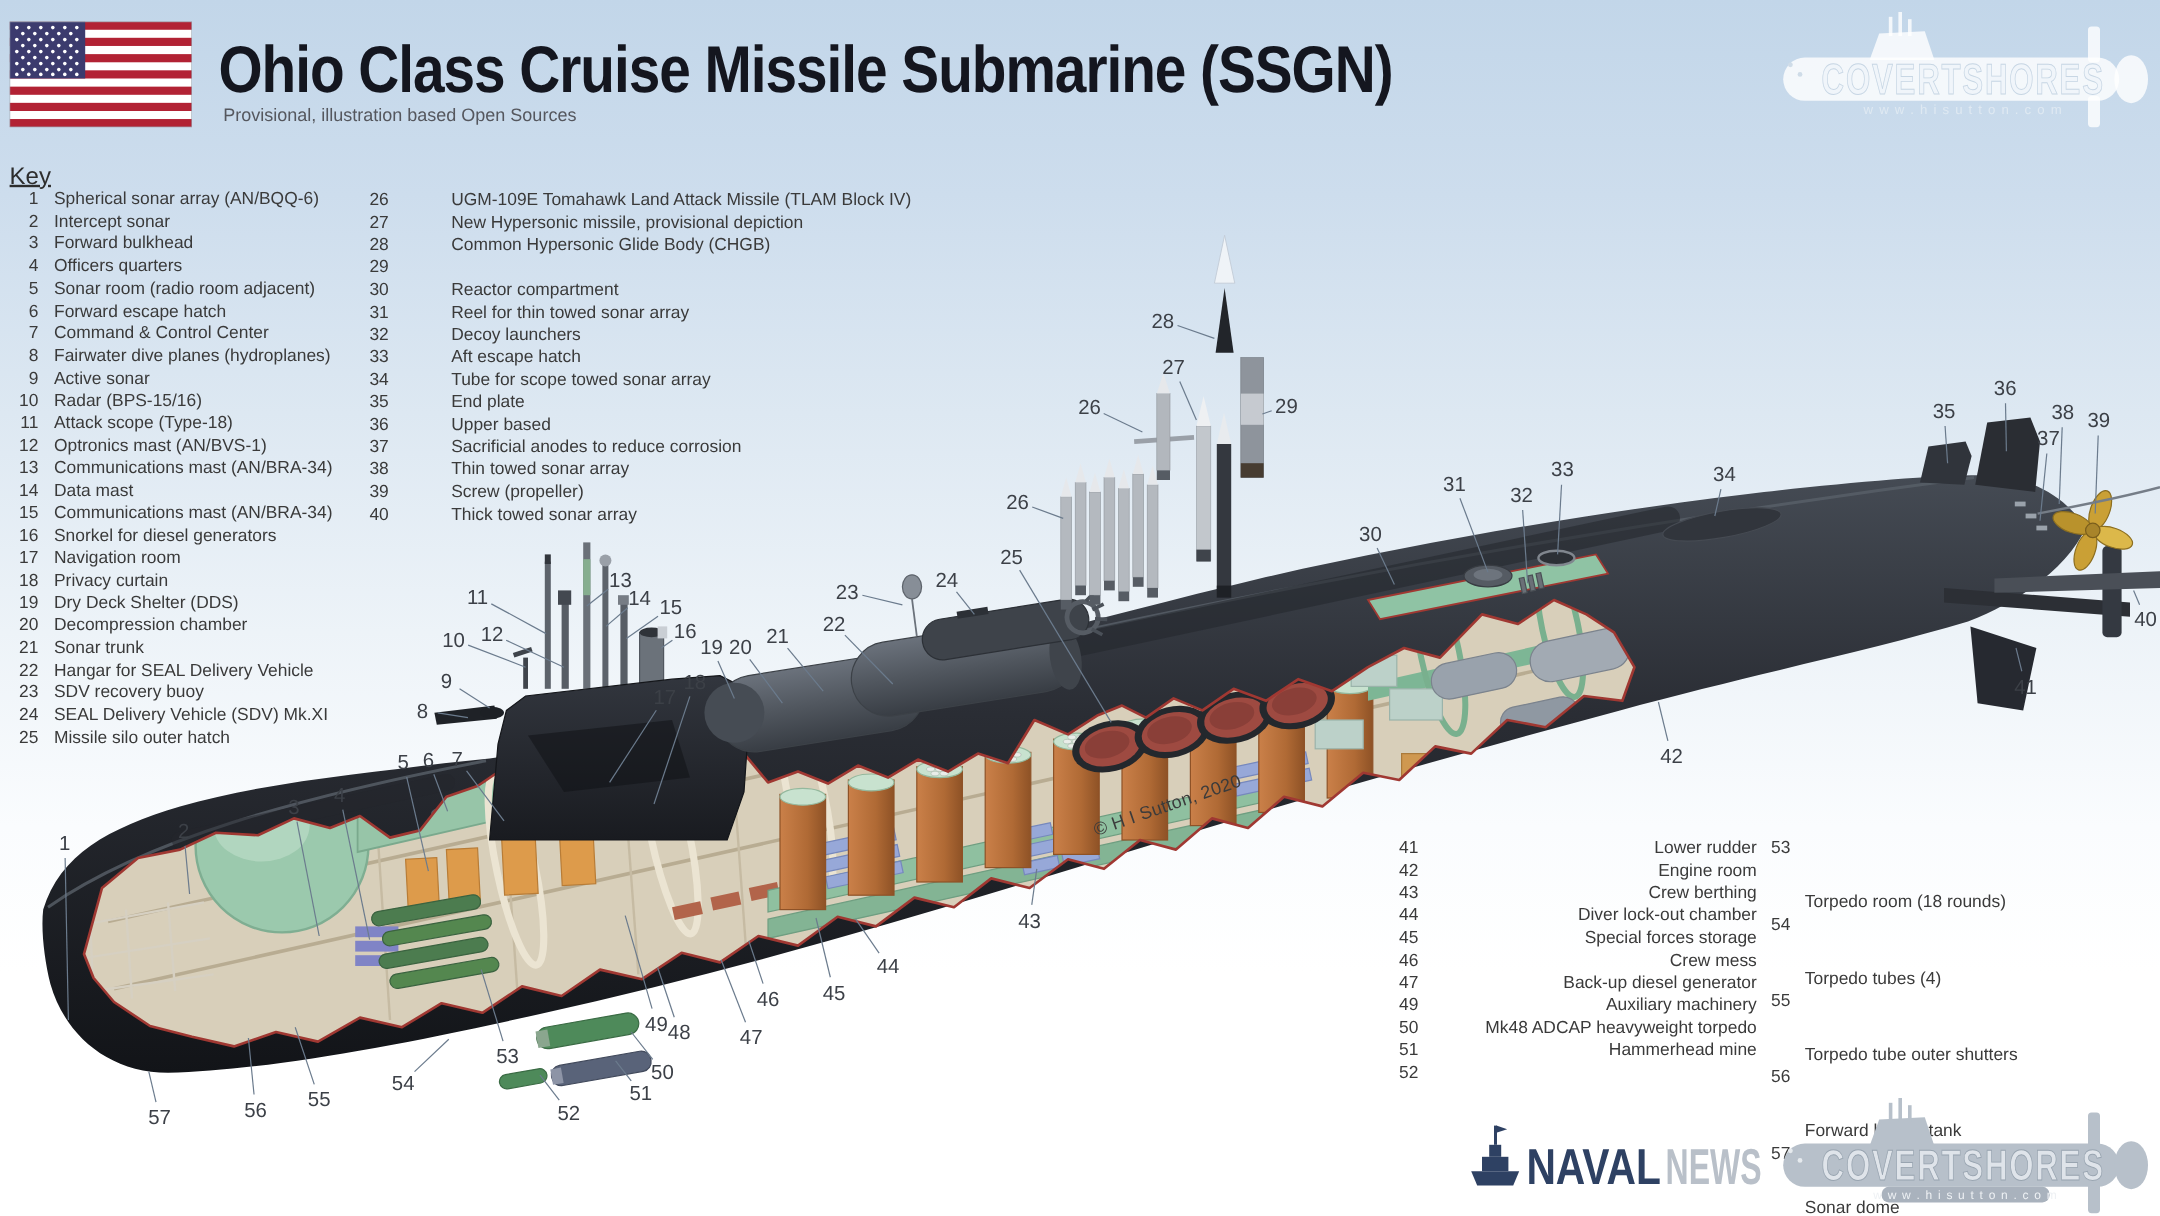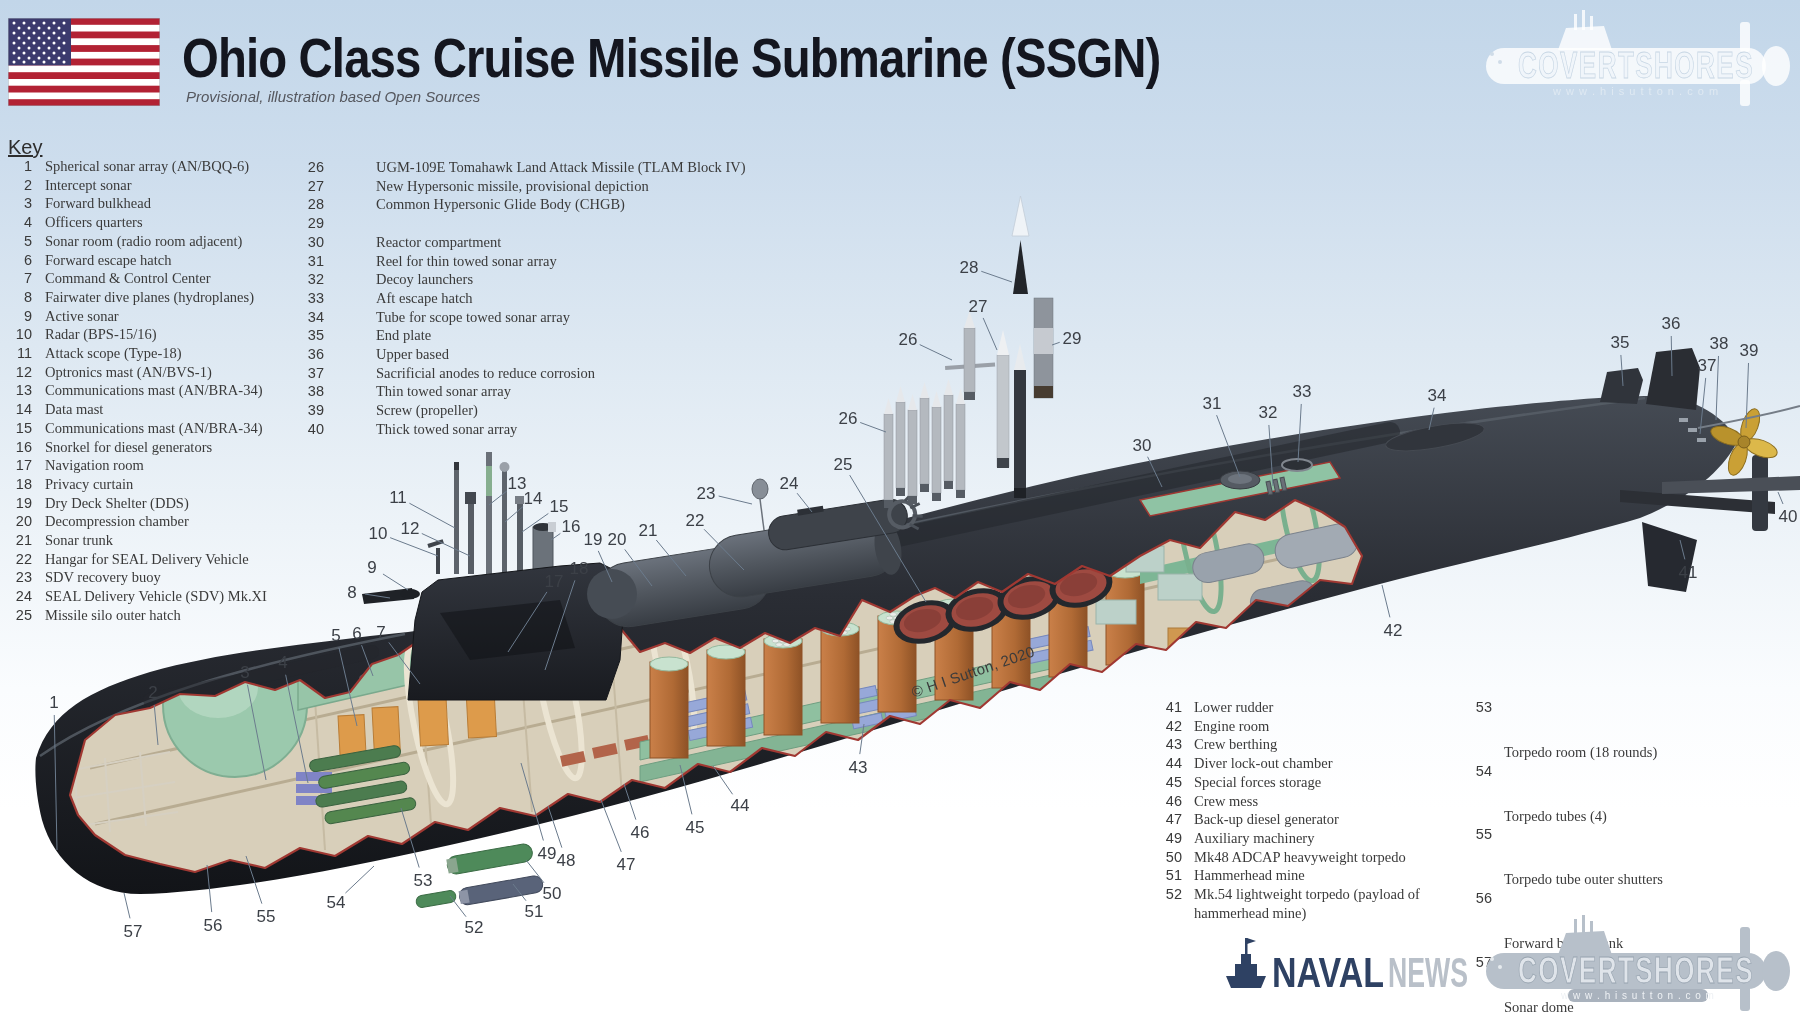--- a/index.html
+++ b/index.html
@@ -3,28 +3,28 @@
 <meta charset="utf-8">
 <style>
   html,body{margin:0;padding:0;}
   body{width:1800px;height:1013px;overflow:hidden;
        font-family:"Liberation Sans","DejaVu Sans",sans-serif;}
   #stage{position:relative;width:1800px;height:1013px;
     background:linear-gradient(180deg,#c2d6e9 0%,#cddded 16%,#dde8f2 34%,#edf3f8 52%,#fafcfe 68%,#ffffff 80%);}
   #art{position:absolute;left:0;top:0;}
   .title{position:absolute;left:182px;top:26px;font-size:55px;font-weight:700;
          color:#14161f;letter-spacing:-1px;transform:scaleX(.86);transform-origin:left center;white-space:nowrap;}
-  .subtitle{position:absolute;left:186px;top:88px;font-size:15px;font-style:italic;color:#55575e;}
+  .subtitle{position:absolute;left:186px;top:88px;font-size:15px;color:#55575e;}
   .keyhead{position:absolute;left:8px;top:136px;font-size:20px;color:#2d2d2d;text-decoration:underline;}
   .keycol{position:absolute;font-size:14.5px;line-height:18.7px;color:#3a3a3a;}
   .krow{display:flex;}
   .knum{width:26px;text-align:right;flex:none;}
-  .klab{margin-left:13px;white-space:nowrap;font-family:Liberation Serif, serif;}
+  .klab{margin-left:13px;white-space:nowrap;}
   #keycol2 .klab{margin-left:52px;}
-  #keycol3 .klab{margin-left:12px;width:270px;white-space:normal;}
+  #keycol3 .klab{margin-left:12px;width:270px;white-space:normal;text-align:right;}
   #keycol4 .klab{margin-left:12px;margin-top:45px;}
   .copyright{position:absolute;left:912px;top:684px;width:180px;font-size:15px;color:#3b3b3b;
              transform:rotate(-19deg);transform-origin:left center;letter-spacing:.3px;white-space:nowrap;}
   .logo{position:absolute;}
 </style>
 </head>
 <body>
 
 <div id="stage">
 
@@ -788,21 +788,20 @@
       <div class="krow">
         <span class="knum">50</span>
         <span class="klab">Mk48 ADCAP heavyweight torpedo</span>
       </div>
       <div class="krow">
         <span class="knum">51</span>
         <span class="klab">Hammerhead mine</span>
       </div>
       <div class="krow">
         <span class="knum">52</span>
-        <span class="klab">Mk.54 lightweight torpedo (payload of hammerhead mine)</span>
       </div>
     </div>
 <div id="keycol4" class="keycol" style="left:1466px;top:698px">
       <div class="krow">
         <span class="knum">53</span>
         <span class="klab">Torpedo room (18 rounds)</span>
       </div>
       <div class="krow">
         <span class="knum">54</span>
         <span class="klab">Torpedo tubes (4)</span>

